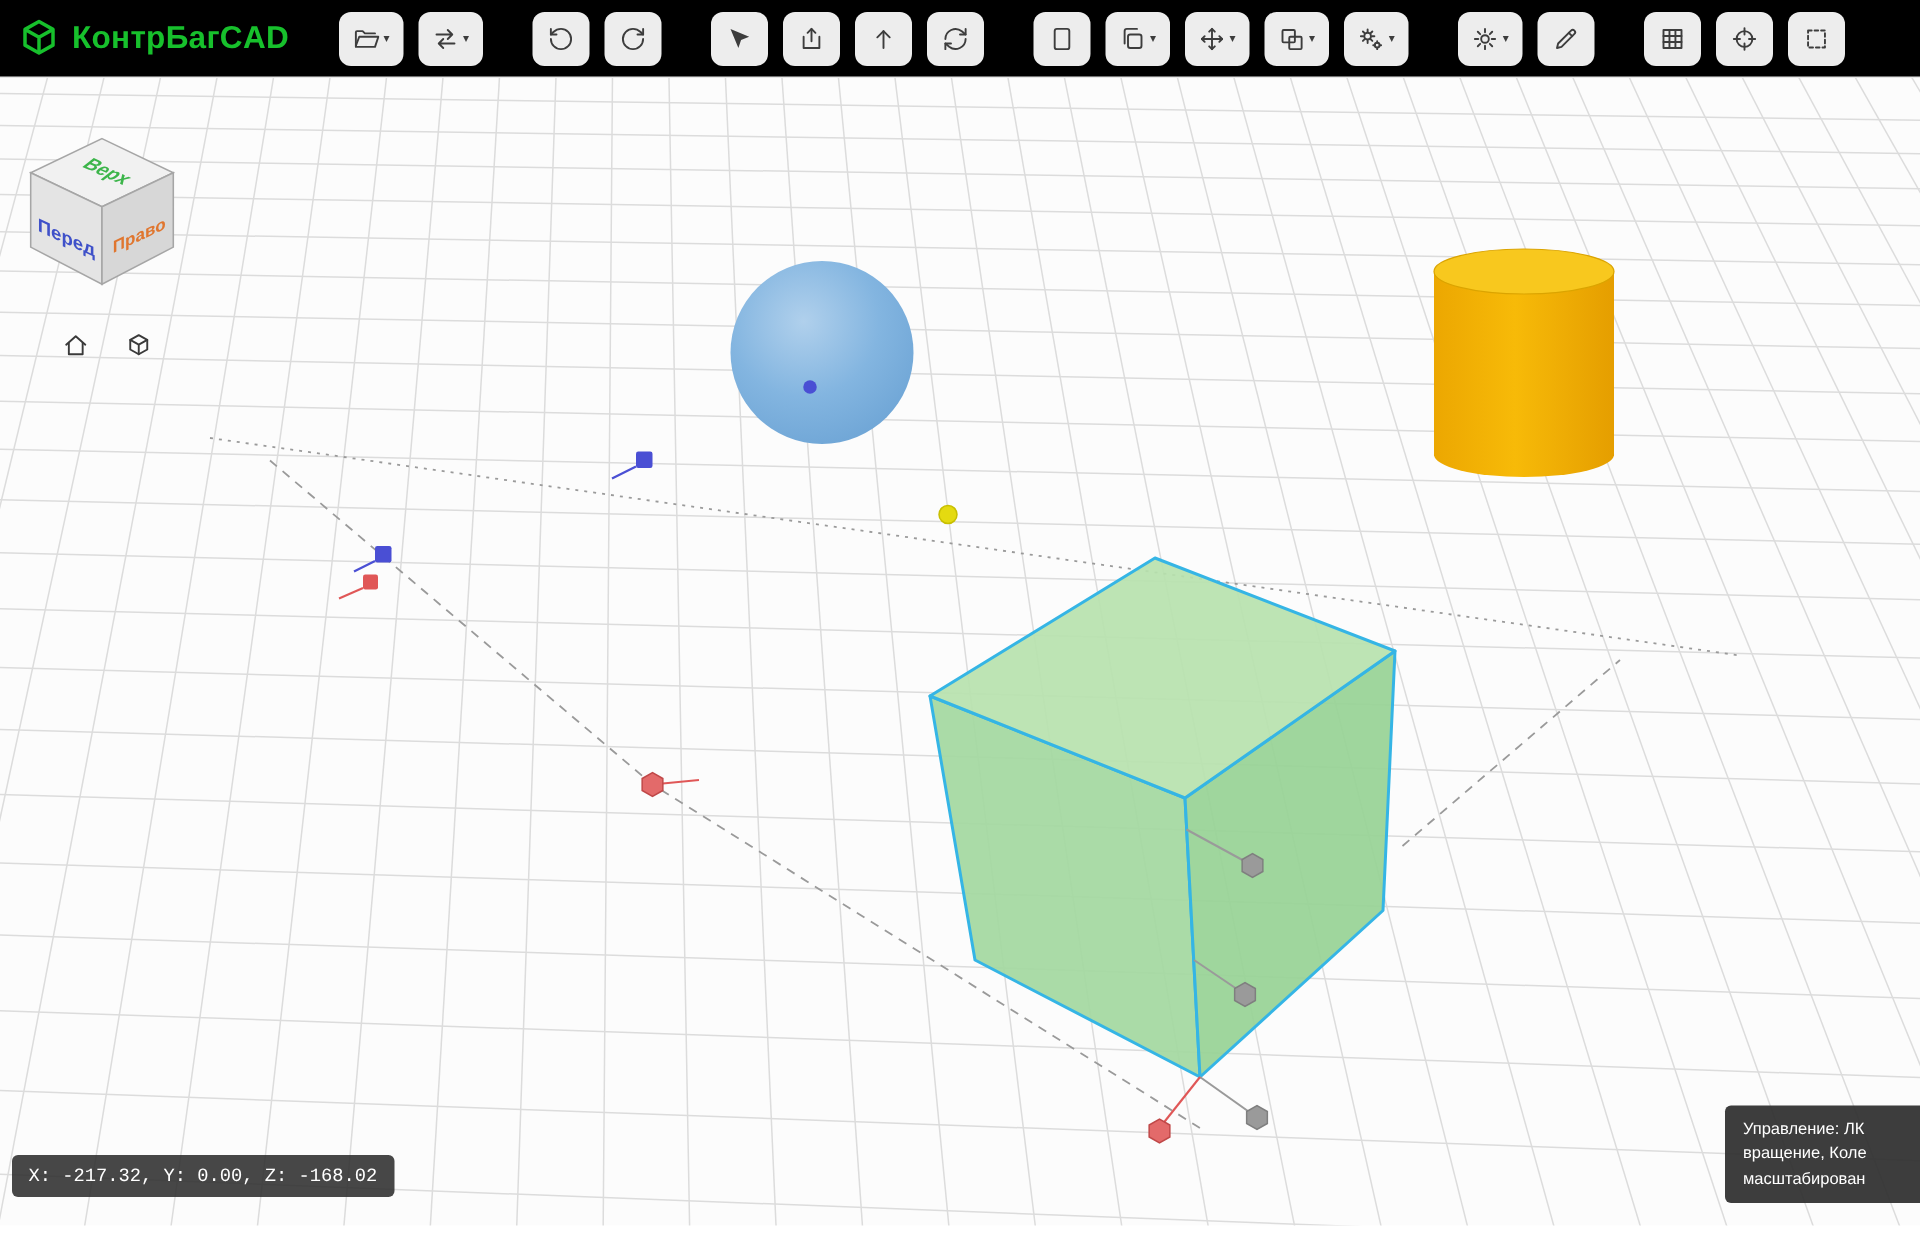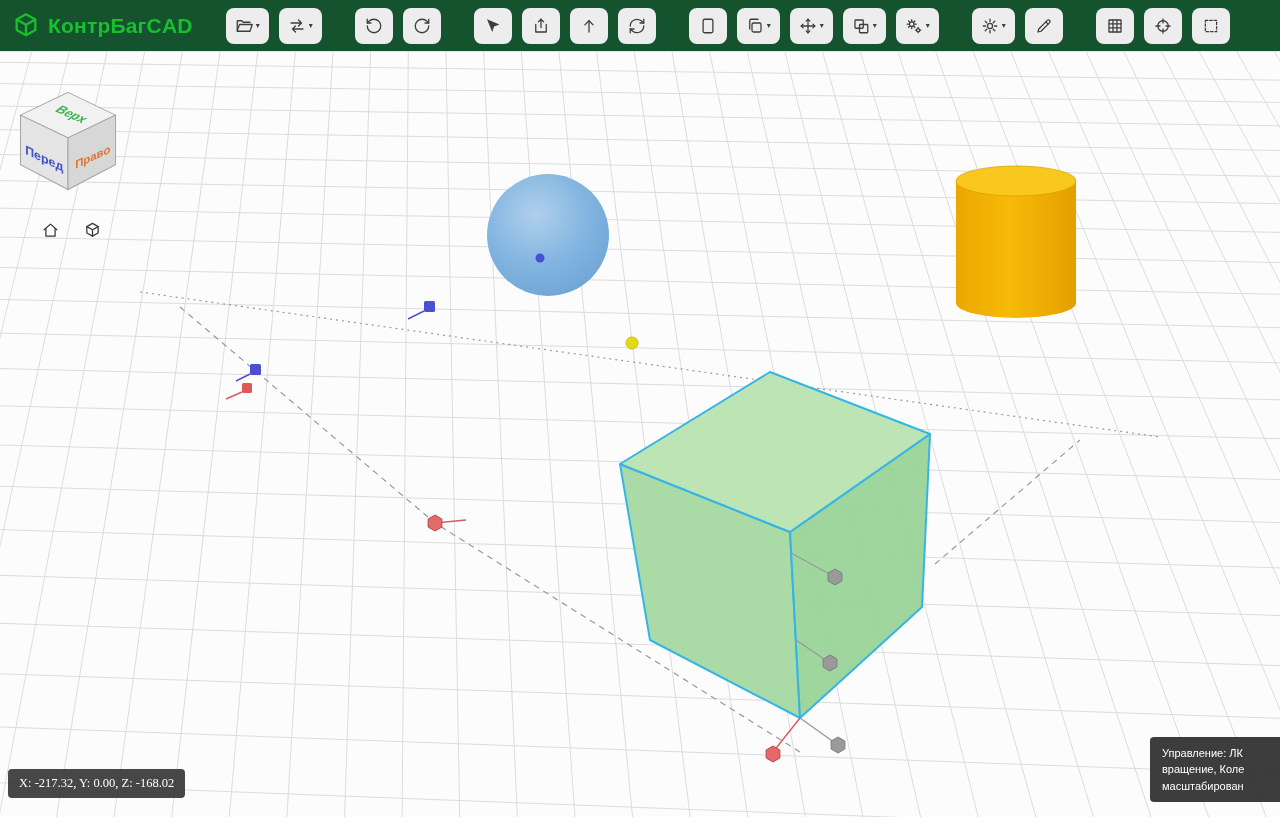--- a/index.html
+++ b/index.html
@@ -1,21 +1,21 @@
 <!DOCTYPE html>
 <html><head>
 <meta charset="utf-8">
 <style>
   * { box-sizing: border-box; margin: 0; padding: 0; }
   html,body { width:1280px; height:824px; overflow:hidden; background:#fff;
               font-family:"Liberation Sans", sans-serif; }
   .app { width:1280px; height:824px; display:flex; flex-direction:column; }
 
   
-  .toolbar { height:52px; background:#14532d; border-bottom:1px solid #e6e6e6;
+  .toolbar { height:52px; background:#000000; border-bottom:1px solid #e6e6e6;
              display:flex; align-items:center; padding:0 12px; flex-shrink:0; }
   .brand { display:flex; align-items:center; gap:8px; }
   .brand-icon { width:28px; height:28px; }
   .brand-icon path { stroke:#17c02c; stroke-width:2; fill:none; stroke-linejoin:round; }
   .brand-text { font-size:21px; font-weight:bold; color:#17c02c; letter-spacing:0.2px; }
   .tb-group { display:flex; gap:10px; margin-left:33px; }
   .tb-btn { height:36px; min-width:38px; border:none; border-radius:8px; background:#ededed;
             display:flex; align-items:center; justify-content:center; gap:3px; padding:0 9px;
             cursor:pointer; }
   .tb-btn svg { width:18px; height:18px; stroke:#3d3d3d; fill:none; stroke-width:1.7;
@@ -31,21 +31,21 @@
   .viewcube polygon { stroke:#a6a6a6; stroke-width:1; }
   .viewcube text { font-family:"Liberation Sans", sans-serif; font-weight:bold; }
 
   .nav-buttons { position:absolute; left:38px; top:166px; display:flex; gap:18px; }
   .nav-btn { width:24px; height:24px; border:none; background:transparent; cursor:pointer;
              display:flex; align-items:center; justify-content:center; padding:0; }
   .nav-btn svg { width:17px; height:17px; stroke:#3a3a3a; fill:none; stroke-width:1.8;
                  stroke-linecap:round; stroke-linejoin:round; }
 
   .coords { position:absolute; left:8px; bottom:26px; background:rgba(45,45,45,0.88);
-            color:#fff; font-family:Liberation Serif, serif; font-size:12.5px;
+            color:#fff; font-family:Liberation Mono, monospace; font-size:12.5px;
             padding:7px 11px; border-radius:4px; white-space:nowrap; }
 
   .hint { position:absolute; right:-38px; bottom:22px; background:rgba(45,45,45,0.92);
           color:#fff; font-size:11px; line-height:1.5; padding:8px 12px; border-radius:4px;
           width:168px; }
 
   .bottom-strip { position:absolute; left:0; right:0; bottom:0; height:7px; background:#fff; }
 </style>
 </head>
 <body>

